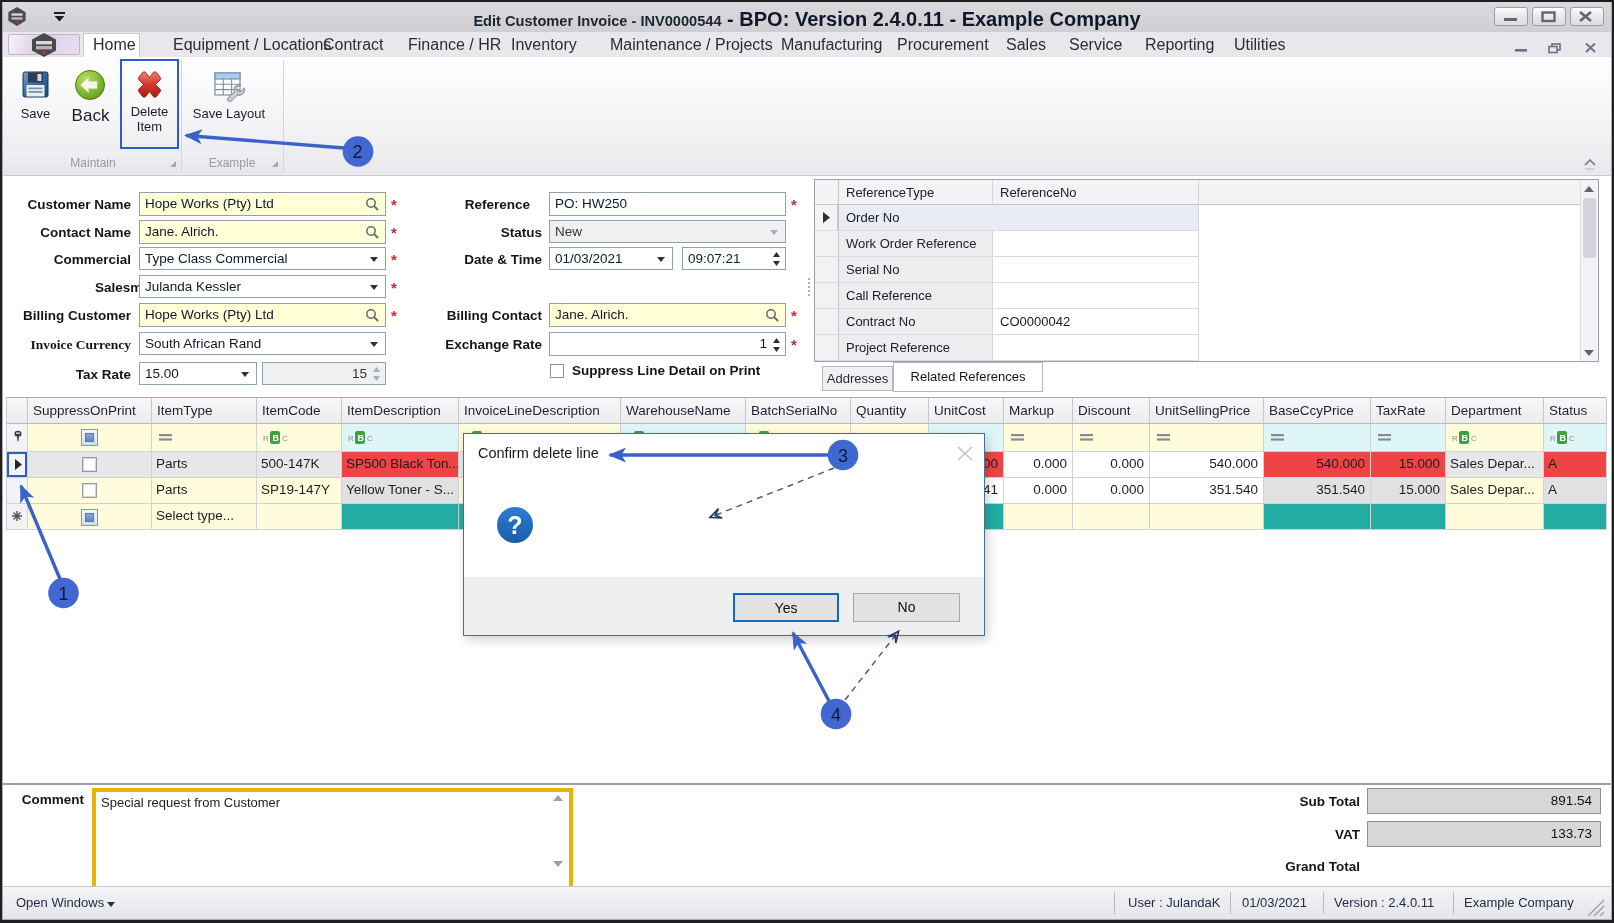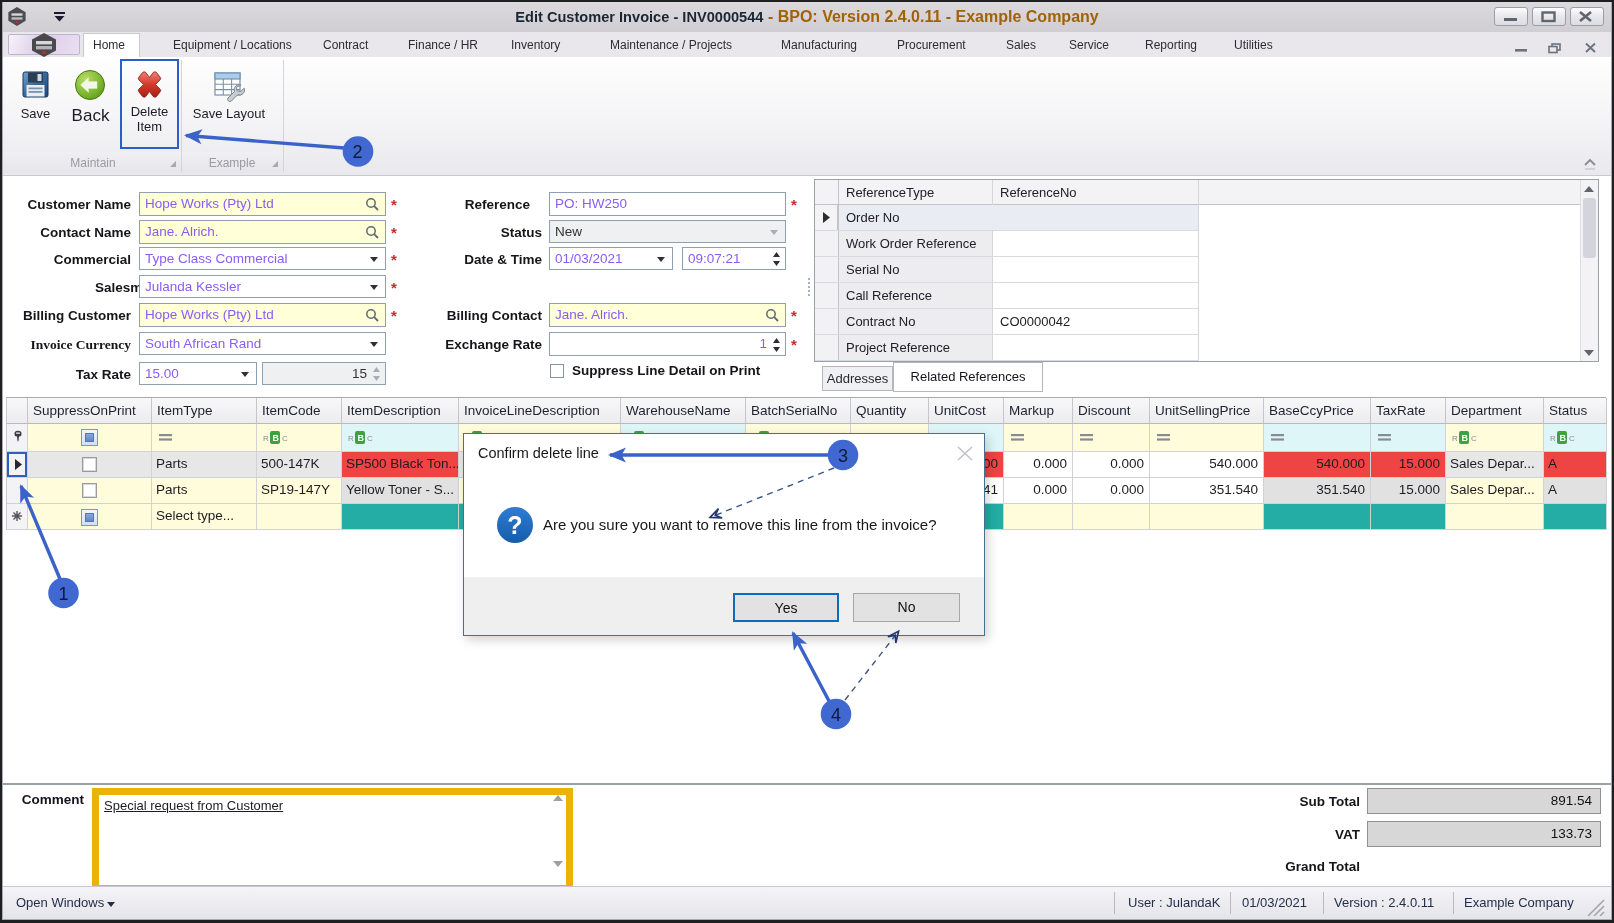--- a/index.html
+++ b/index.html
@@ -6,25 +6,25 @@
 html,body{width:1614px;height:923px;overflow:hidden;}
 #win{position:absolute;left:0;top:0;width:1614px;height:923px;background:#fff;}
 .abs{position:absolute;}
 #titlebar{left:0;top:0;width:1614px;height:32px;background:linear-gradient(#dcdadd,#d0ced2);}
 #tabrow{left:0;top:32px;width:1614px;height:25px;background:#e9e7eb;}
 #ribbon{left:0;top:57px;width:1614px;height:119px;background:linear-gradient(#fefefe,#f4f4f6 55%,#e9e9ed);border-bottom:1px solid #c9c9d1;}
 #statusbar{left:0;top:886px;width:1614px;height:34px;background:linear-gradient(#f5f5f8,#e3e3e9);border-top:1px solid #c8c8d0;}
 #frame1{left:0;top:0;width:1614px;height:923px;border:2px solid #1e1f21;border-bottom-width:3px;z-index:300;pointer-events:none;}
 #frame2{left:2px;top:2px;width:1610px;height:918px;border:1px solid #aaa9b1;border-top:none;z-index:299;pointer-events:none;}
 .ttl1{font-size:14.6px;font-weight:bold;color:#1b2634;}
-.ttl2{font-size:16px;color:#a16207;font-weight:bold;}
-.tab{position:absolute;top:33px;height:24px;line-height:24px;font-size:12px;color:#2c2c34;}
+.ttl2{font-size:20px;color:#0f172a;font-weight:bold;}
+.tab{position:absolute;top:33px;height:24px;line-height:24px;font-size:16px;color:#2c2c34;}
 .wbtn{position:absolute;top:7px;width:34px;height:19px;border:1px solid #989fa9;border-radius:3px;background:linear-gradient(#fdfdfe,#e8e8ec 50%,#dcdce2);}
 .lbl{position:absolute;font-size:13.5px;font-weight:bold;color:#15151a;text-align:right;}
-.fld{position:absolute;border:1px solid #90a0ae;background:#fff;font-size:13.5px;color:#8b5cf6;padding:3px 0 0 5px;}
+.fld{position:absolute;border:1px solid #90a0ae;background:#fff;font-size:13.5px;color:#0f172a;padding:3px 0 0 5px;}
 .yel{background:#ffffd8;}
 .dis{background:#eef0f2;color:#333;}
 .ast{position:absolute;color:#c42b2b;font-size:15px;font-weight:bold;}
 .ddlarrow{position:absolute;right:7px;top:9px;width:0;height:0;border-left:4.5px solid transparent;border-right:4.5px solid transparent;border-top:5px solid #303038;}
 .spin{position:absolute;right:4px;width:9px;}
 .mag{position:absolute;right:6px;top:4px;}
 .gc{border-right:1px solid #d2d2d6;border-bottom:1px solid #d2d2d6;font-size:13.5px;color:#1c1c22;overflow:hidden;white-space:nowrap;}
 .ghd{background:linear-gradient(#f8f8f9,#ececee);color:#1c2030;padding:5px 0 0 5px;border-right:1px solid #c5c5cb;border-bottom:1px solid #b9b9c1;}
 .num{text-align:right;padding:4px 5px 0 0;}
 .txt{padding:4px 0 0 4px;}
@@ -421,21 +421,21 @@
 <div class="gc py"></div>
 <div class="gc teal"></div>
 <div class="gc teal"></div>
 <div class="gc py"></div>
 <div class="gc teal"></div>
 </div>
 
 <div class="abs" style="left:2px;top:783px;width:1610px;height:2px;background:#9aa0a8;"></div>
 
 <div class="lbl" style="left:0px;top:792px;width:84px;">Comment</div>
-<div class="abs" style="left:92px;top:788px;width:481px;height:104px;border:7px solid #eab308;background:#fff;font-size:13px;color:#1c1c22;padding:3px 16px 0 5px;text-decoration:underline;">Special request from Customer</div>
+<div class="abs" style="left:92px;top:788px;width:481px;height:104px;border:4px solid #eab308;background:#fff;font-size:13px;color:#1c1c22;padding:3px 16px 0 5px;">Special request from Customer</div>
 <svg class="abs" style="left:552px;top:794px" width="12" height="9">
       <path d="M6 1 L11 7 L1 7 Z" fill="#9aa0aa"></path>
     </svg>
 <svg class="abs" style="left:552px;top:859px" width="12" height="9">
       <path d="M1 2 L11 2 L6 8 Z" fill="#9aa0aa"></path>
     </svg>
 
 <div class="totlbl" style="left:1240px;top:794px;">Sub Total</div>
 <div class="totbox" style="top:788px;">891.54</div>
 <div class="totlbl" style="left:1240px;top:827px;">VAT</div>
@@ -471,21 +471,20 @@
 <svg class="abs" style="left:496px;top:506px;z-index:51" width="38" height="38" viewBox="0 0 38 38">
  <defs>
         <linearGradient id="qg" x1="0" y1="0" x2="0" y2="1">
           <stop offset="0" stop-color="#2e7cd6"></stop>
           <stop offset="1" stop-color="#155da9"></stop>
         </linearGradient>
       </defs>
  <circle cx="19" cy="19" r="18" fill="url(#qg)"></circle>
  <text x="19" y="27.5" text-anchor="middle" font-size="25" font-weight="bold" fill="#fff" font-family="Liberation Serif">?</text>
 </svg>
-<div class="abs" style="left:543px;top:516px;font-size:15px;color:#17171c;z-index:51;">Are you sure you want to remove this line from the invoice?</div>
 <div class="abs" style="left:464px;top:577px;width:520px;height:58px;background:#efefef;z-index:50;"></div>
 <div class="dlgbtn" style="left:733px;width:106px;border:2px solid #0d6cbd;box-shadow:inset 0 0 0 1px #e2e2e2;z-index:51;">Yes</div>
 <div class="dlgbtn" style="left:853px;width:107px;border:1px solid #a7a7a7;z-index:51;">No</div>
 
 <svg class="abs" style="left:0;top:0;z-index:150" width="1614" height="923" viewBox="0 0 1614 923">
  <defs>
   <marker id="ah" markerUnits="userSpaceOnUse" markerWidth="20" markerHeight="18" refX="17" refY="9" orient="auto">
           <path d="M19 9 L1 1.5 L5.5 9 L1 16.5 Z" fill="#3a62c8"></path>
         </marker>
   <marker id="ahd" markerUnits="userSpaceOnUse" markerWidth="16" markerHeight="14" refX="12" refY="7" orient="auto">

